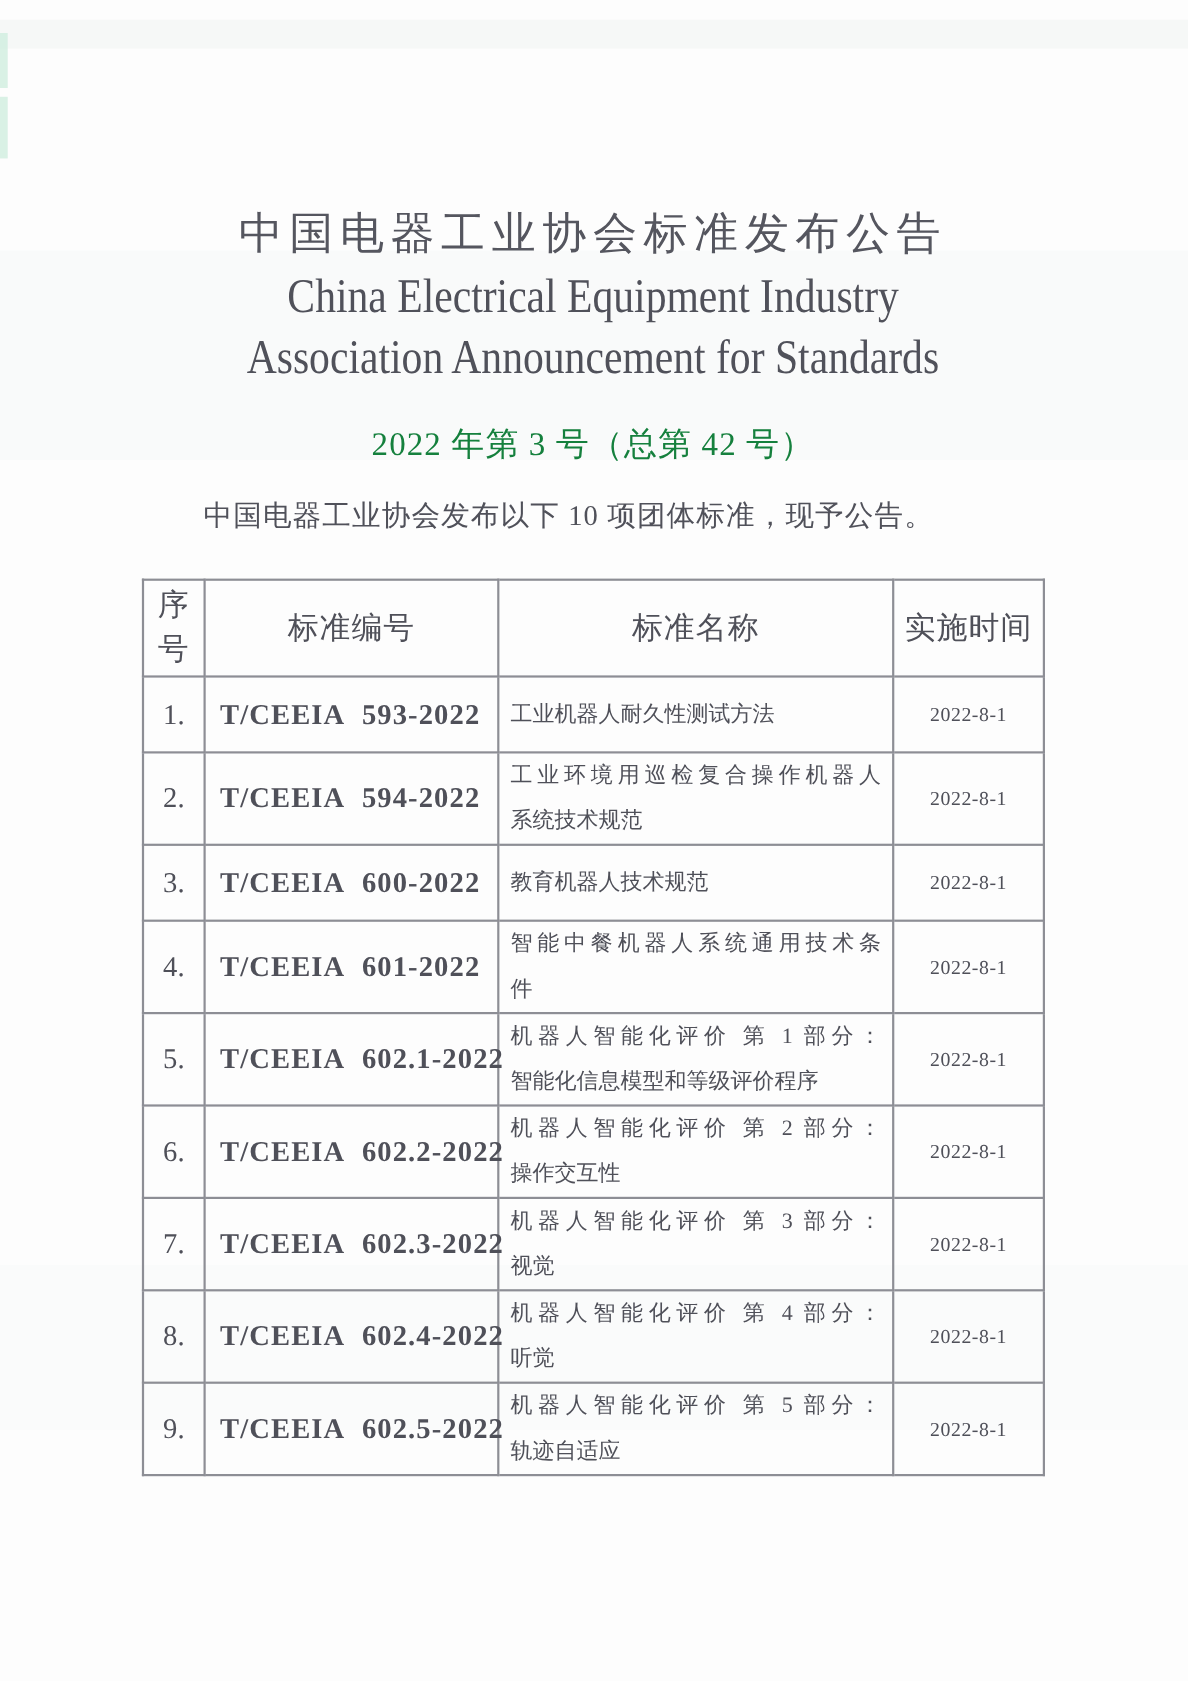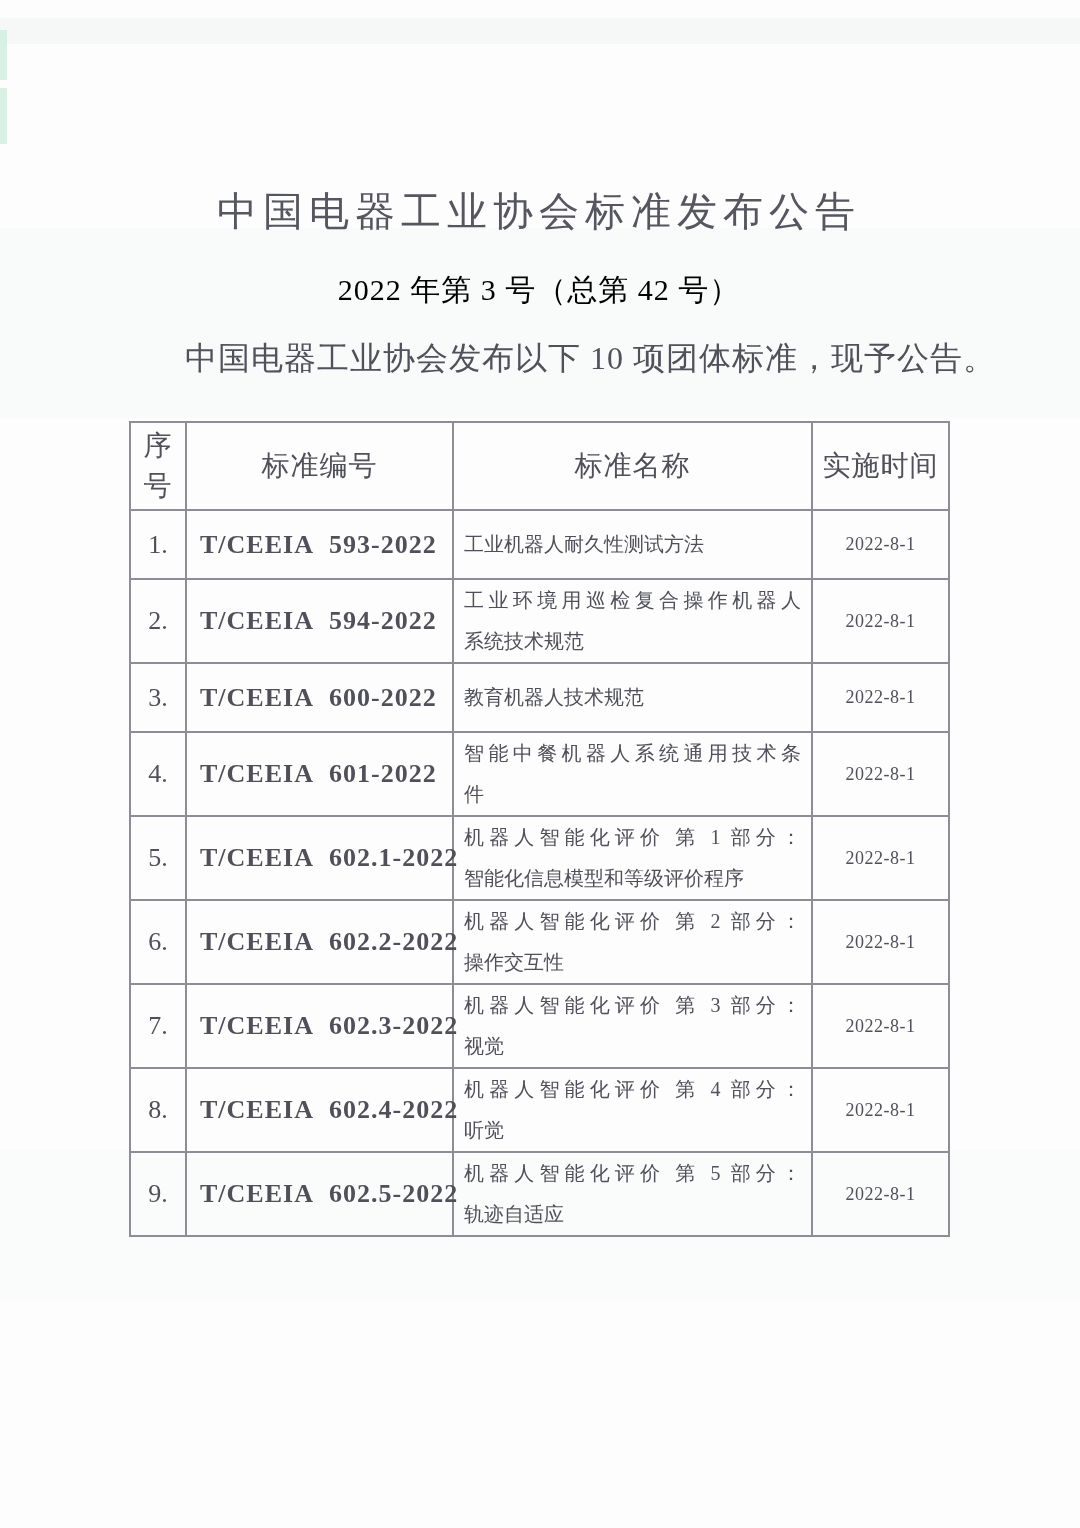--- a/index.html
+++ b/index.html
@@ -54,26 +54,26 @@
     display: inline-block;
     transform: scaleX(0.86);
     transform-origin: center;
     white-space: nowrap;
   }
   .issue-line {
     margin-top: 32px;
     text-align: center;
     font-size: 30px;
     letter-spacing: 1px;
-    color: #000000;
+    color: #15803d;
     white-space: nowrap;
   }
   .intro-line {
     margin-top: 26px;
-    font-size: 32px;
+    font-size: 26px;
     letter-spacing: 1px;
     text-indent: 56px;
     color: #50515a;
     white-space: nowrap;
   }
 
   table.std-table {
     margin-top: 40px;
     border-collapse: collapse;
     table-layout: fixed;
@@ -113,20 +113,24 @@
   <div class="scan-band band-top"></div>
   <div class="scan-band band-mid"></div>
   <div class="scan-band band-low"></div>
   <div class="mint-strip mint-1"></div>
   <div class="mint-strip mint-2"></div>
 
   <div class="content">
 
     <div class="title-zh">中国电器工业协会标准发布公告</div>
 
+    <div class="title-en">
+      <span class="en-line">China Electrical Equipment Industry</span><br>
+      <span class="en-line">Association Announcement for Standards</span>
+    </div>
 
     <div class="issue-line">2022 年第 3 号（总第 42 号）</div>
 
     <div class="intro-line">中国电器工业协会发布以下 10 项团体标准，现予公告。</div>
 
     <table class="std-table">
       <colgroup>
         <col class="c1">
           <col class="c2">
           <col class="c3">

